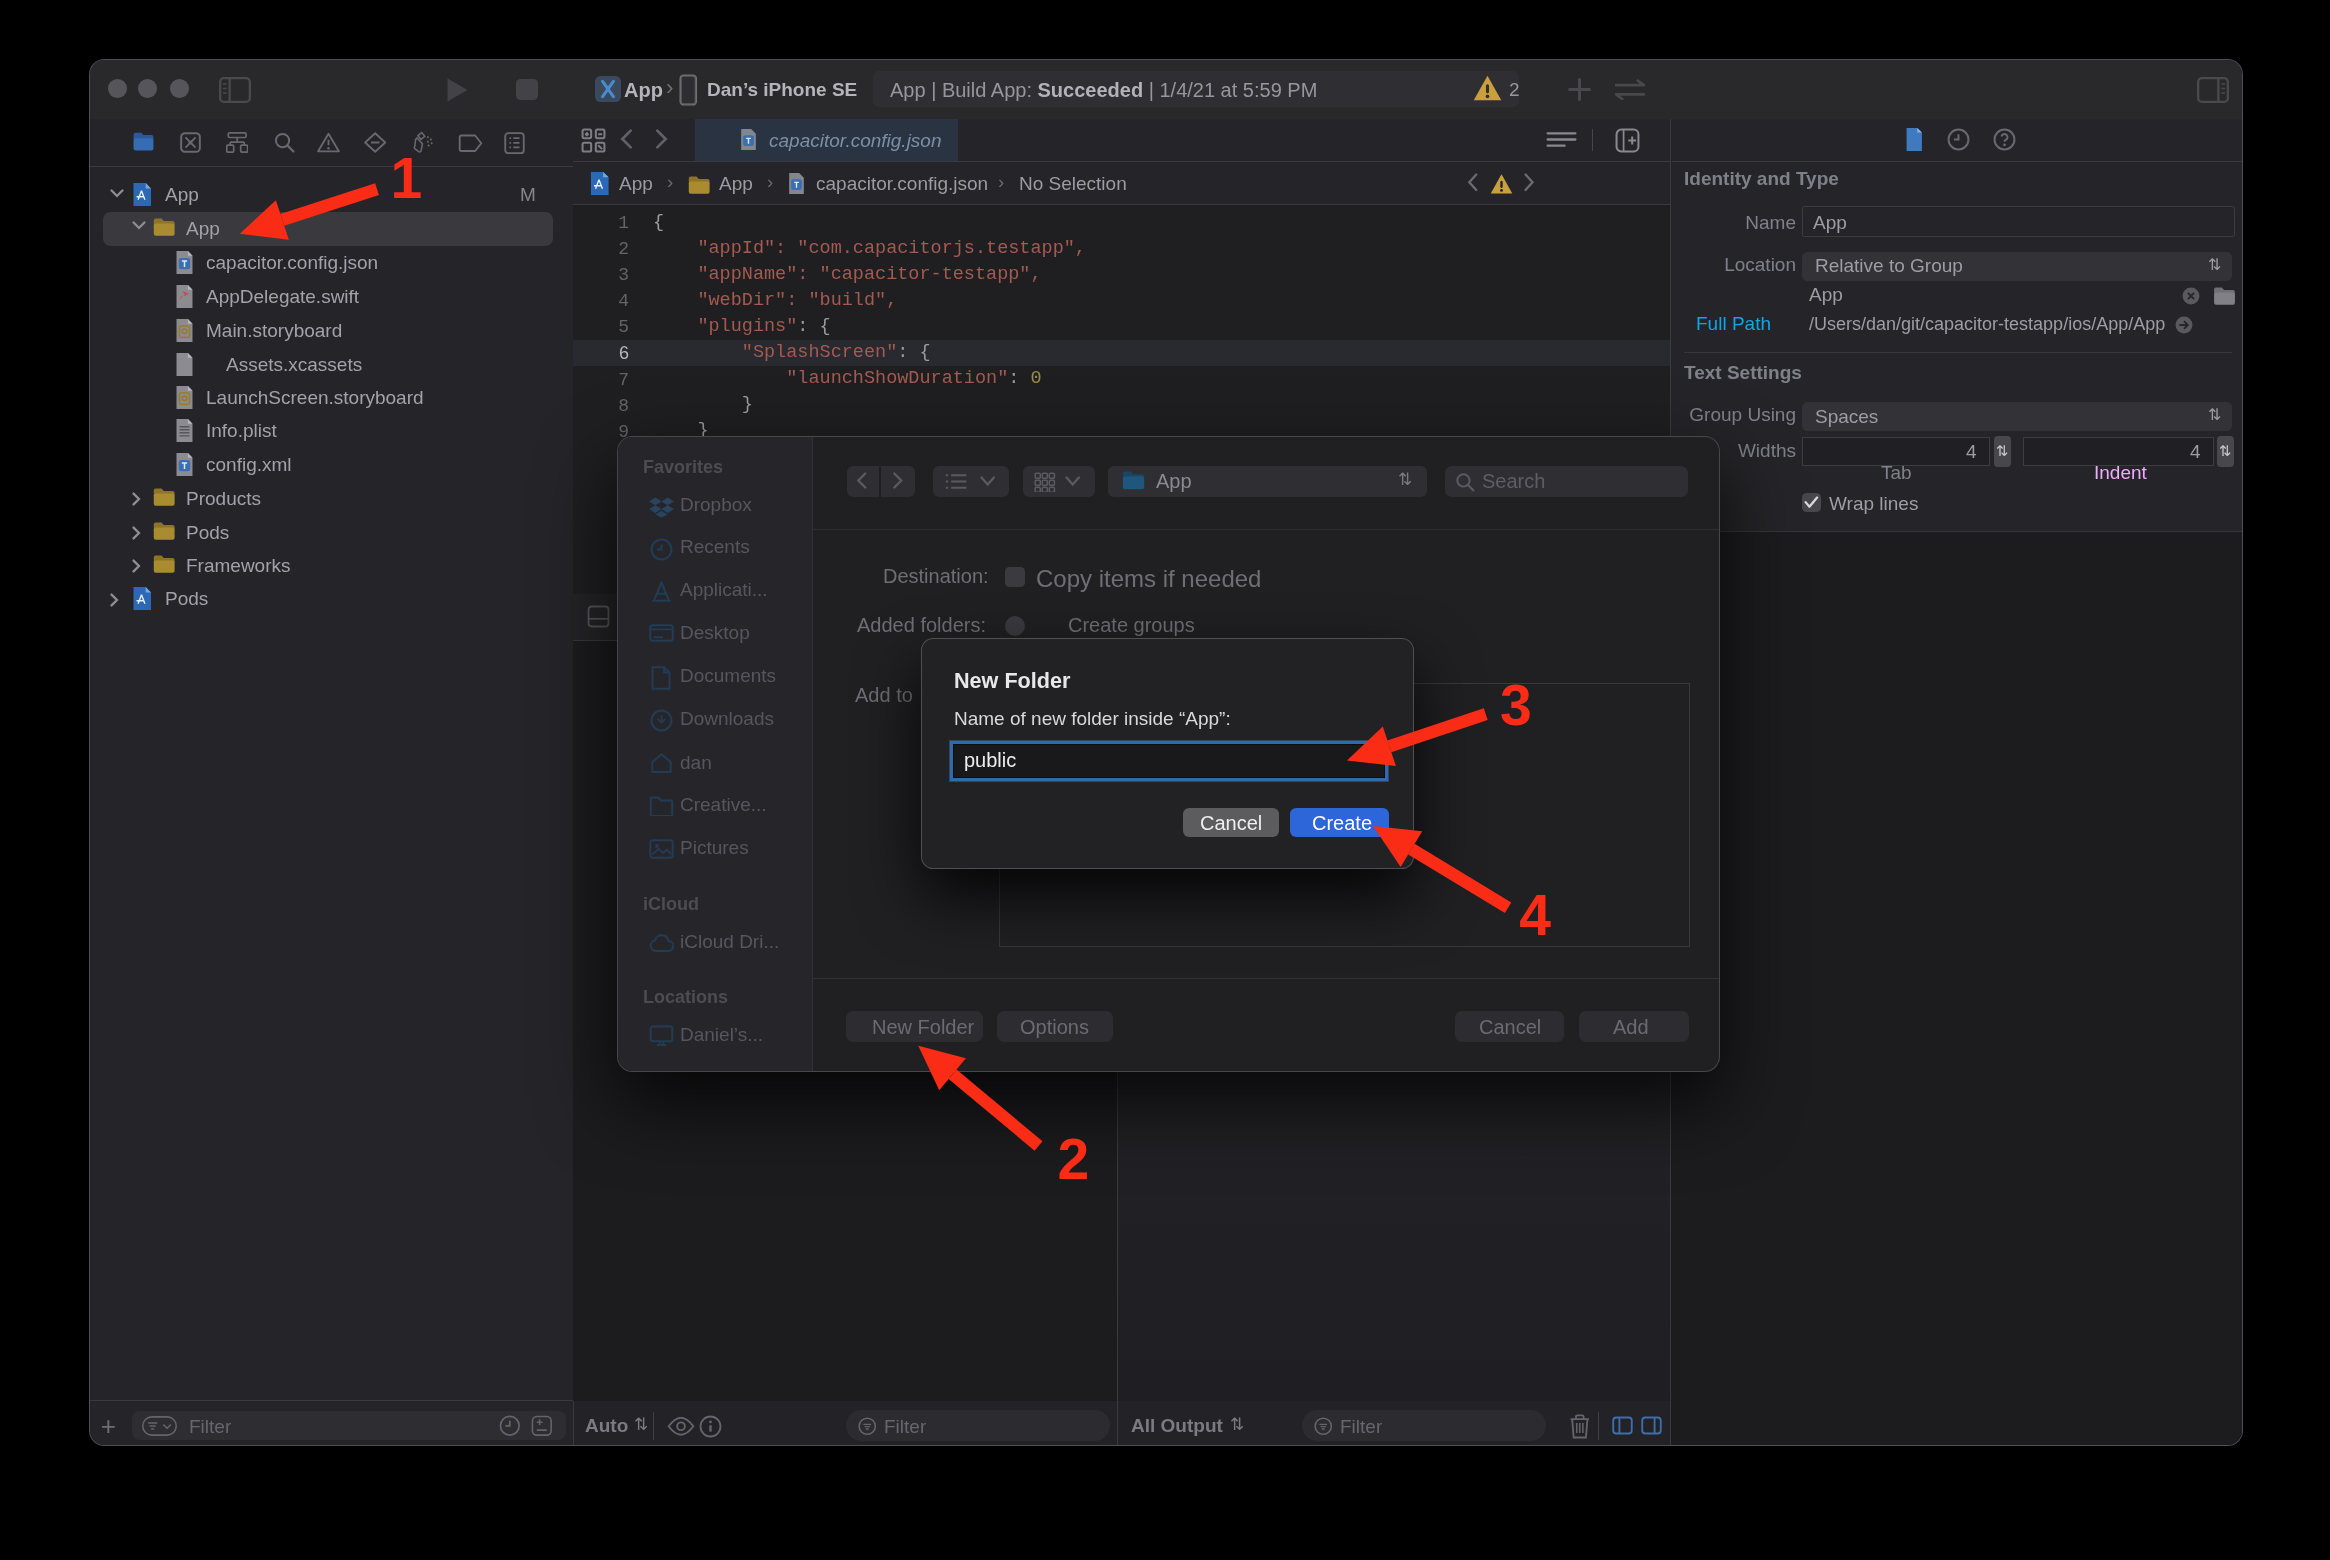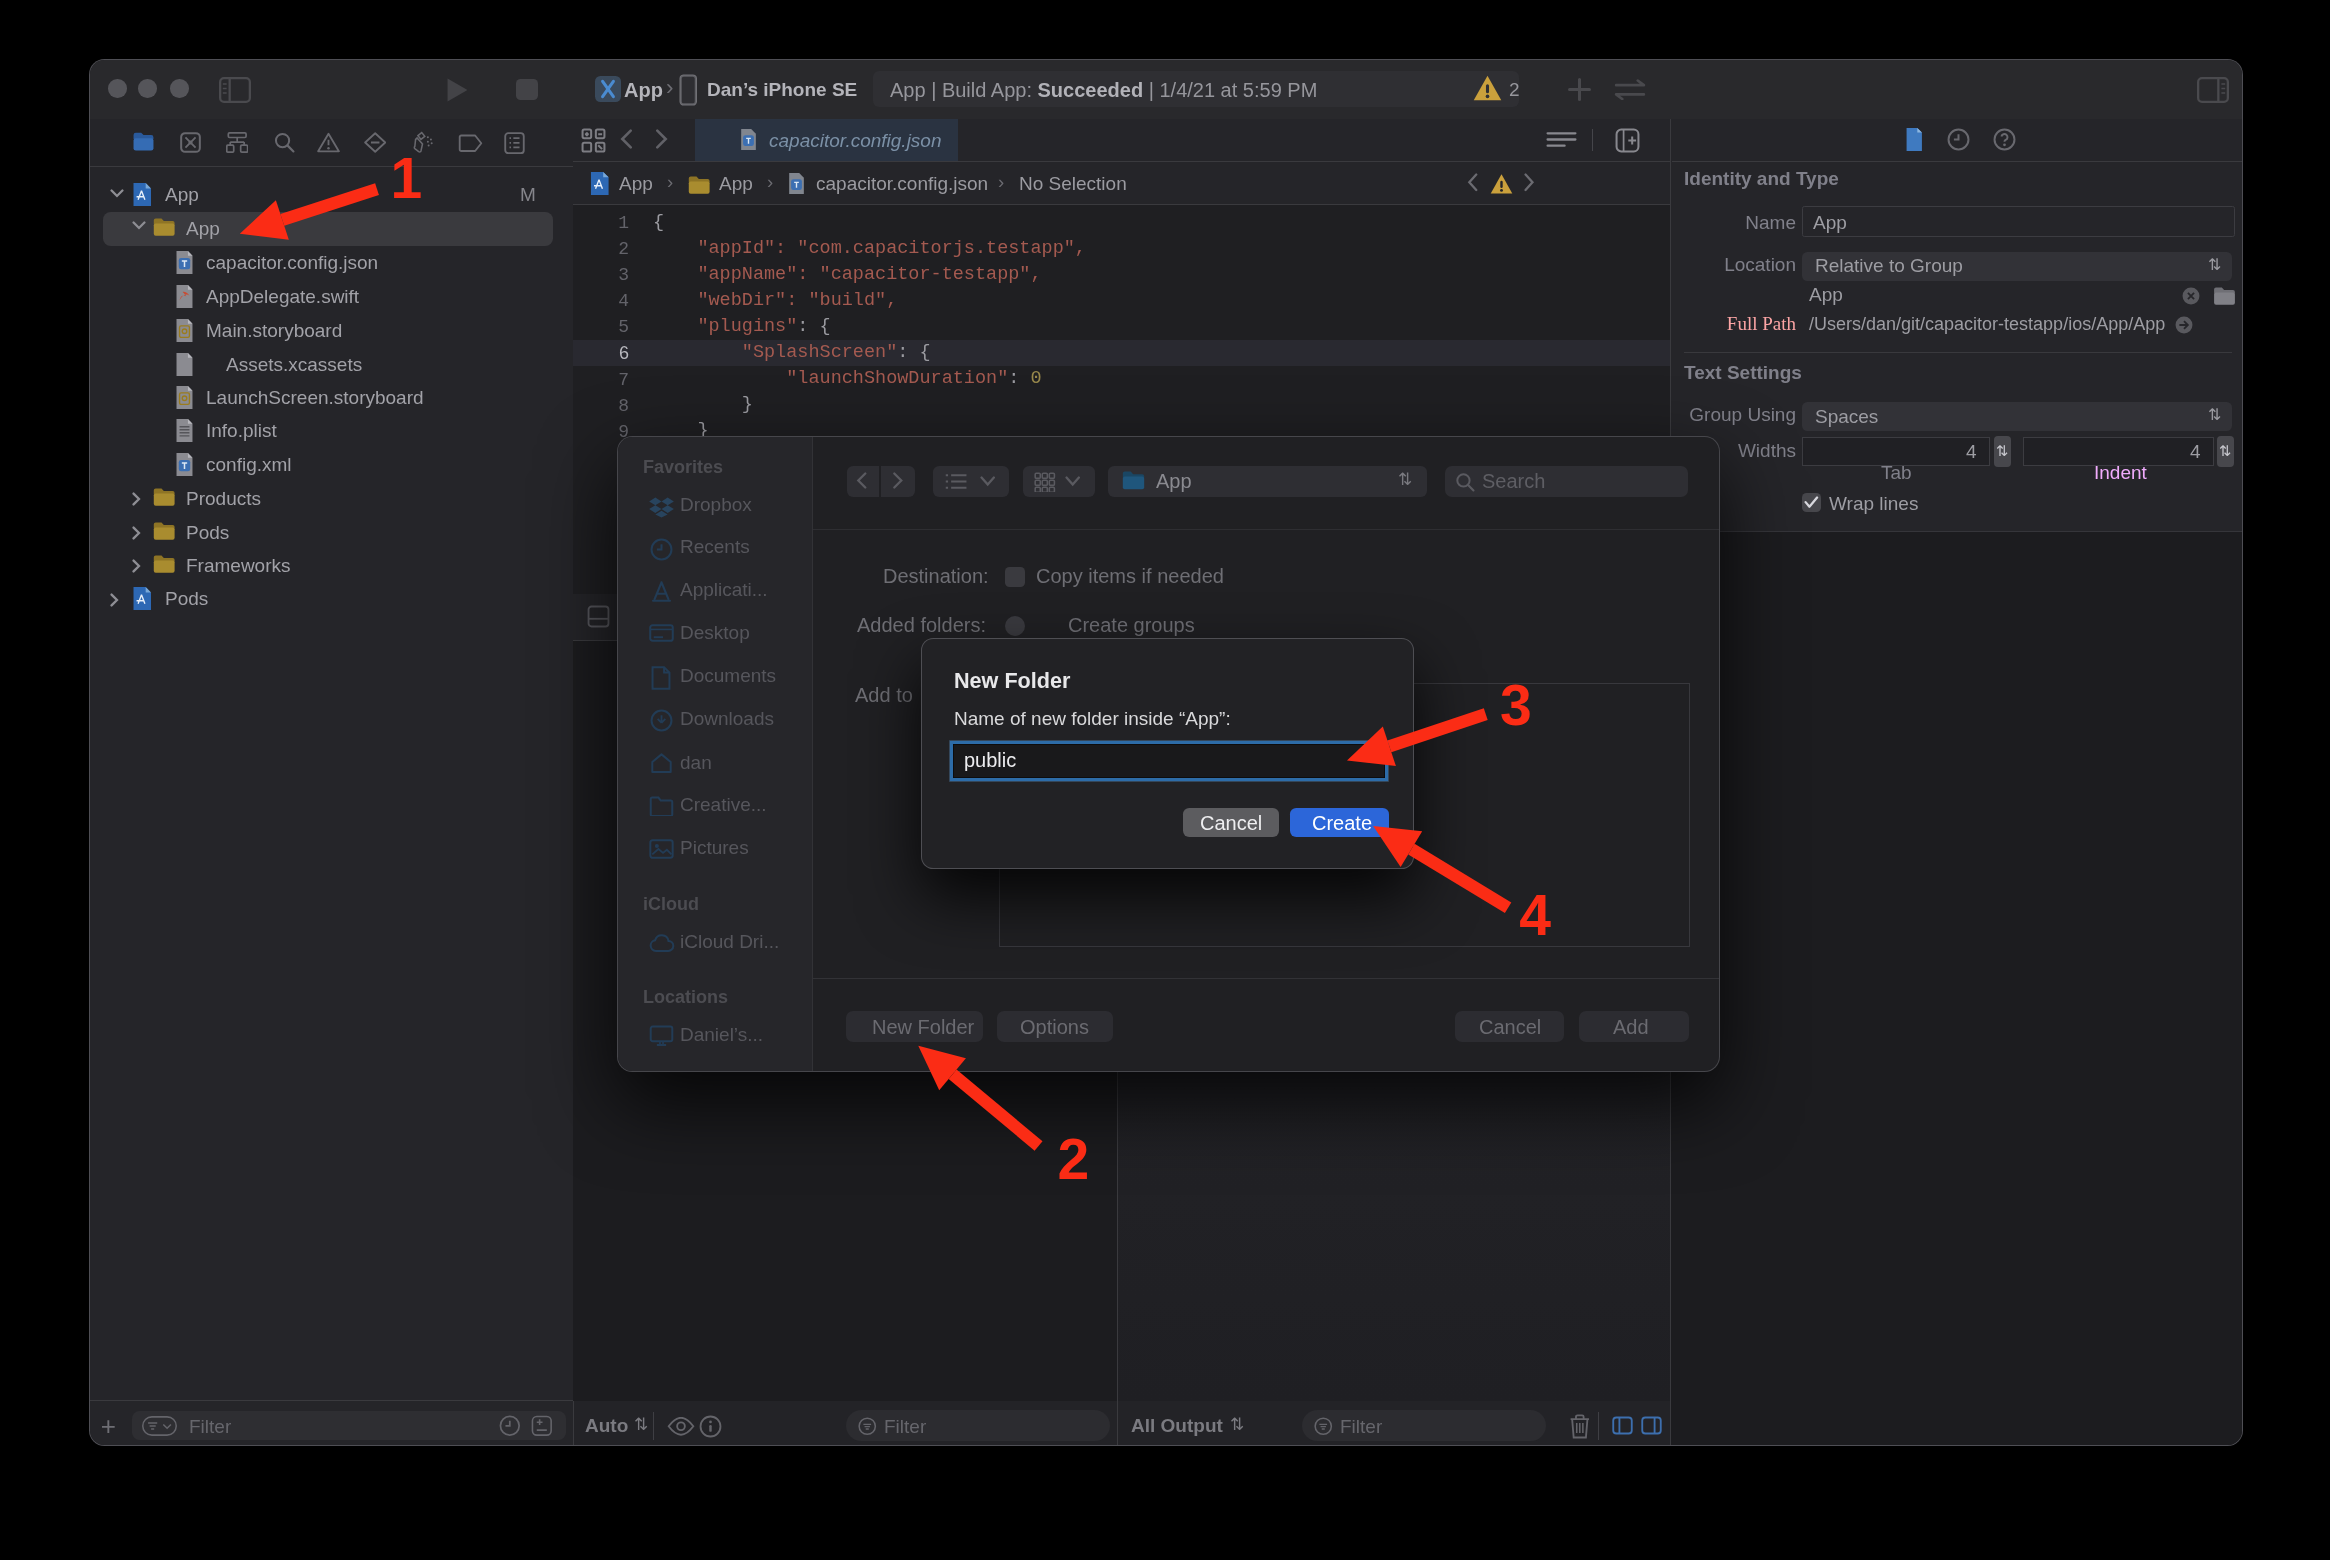--- a/index.html
+++ b/index.html
@@ -427,21 +427,21 @@
     <div class="txt" style="left:537px;top:136px;font-size:16px;color:#9b9ba1;">⇅</div>
     <div class="txt" style="left:138px;top:165px;">App</div>
     <svg class="abs" style="left:510px;top:167px;" width="20" height="20" viewBox="0 0 26 26">
         <circle cx="13" cy="13" r="11" fill="#59595e"></circle>
         <path d="M9 9 l8 8 m0 -8 l-8 8" stroke="#26262a" stroke-width="2.4"></path>
       </svg>
     <svg class="abs" style="left:541px;top:168px;" width="25" height="18.5" viewBox="0 0 29 24">
         <path d="M1 3 a2.5 2.5 0 0 1 2.5-2.5 h7.5 l3 3.5 h11.5 a2.5 2.5 0 0 1 2.5 2.5 v2 H1 Z" fill="#6f6f75"></path>
         <rect x="1" y="7" width="27" height="16" rx="2.5" fill="#808086"></rect>
       </svg>
-    <div class="txt" style="left:0;top:194px;width:125px;text-align:right;color:#fca5a5;font-family:Liberation Serif, serif;">Full Path</div>
+    <div class="txt" style="left:0;top:194px;width:125px;text-align:center;color:#0ea5e9;">Full Path</div>
     <div class="txt" style="left:138px;top:195px;font-size:18px;">/Users/dan/git/capacitor-testapp/ios/App/App</div>
     <svg class="abs" style="left:503px;top:196px;" width="20" height="20" viewBox="0 0 26 26">
         <circle cx="13" cy="13" r="11" fill="#59595e"></circle>
         <path d="M7 13 h11 m-5 -5 l5 5 -5 5" stroke="#26262a" stroke-width="2.4" fill="none"></path>
       </svg>
     <div class="hline" style="left:13px;top:233px;width:548px;background:#39393d;"></div>
 
     <div class="txt" style="left:13px;top:243px;font-weight:bold;color:#80808a;">Text Settings</div>
     <div class="txt" style="left:0;top:285px;width:125px;text-align:right;color:#80808a;">Group Using</div>
     <div class="abs" style="left:131px;top:283px;width:430px;height:28.5px;border-radius:5.4px;background:#323237;"></div>
@@ -571,21 +571,21 @@
     <div class="abs" style="left:827px;top:28.5px;width:243px;height:31px;border-radius:7px;background:#2e2e33;"></div>
     <svg class="abs" style="left:837px;top:35px;" width="20" height="20" viewBox="0 0 26 26">
         <circle cx="11" cy="11" r="8" fill="none" stroke="#5a5a60" stroke-width="2.6"></circle>
         <line x1="17" y1="17" x2="24" y2="24" stroke="#5a5a60" stroke-width="2.8" stroke-linecap="round"></line>
       </svg>
     <div class="txt" style="left:864px;top:33px;font-size:20px;color:#5e5e64;">Search</div>
     <div class="hline" style="left:195px;top:92px;width:908px;background:#2e2e32;"></div>
 
     <div class="txt" style="left:265px;top:128px;font-size:20px;color:#6e6e74;">Destination:</div>
     <div class="abs" style="left:387px;top:130px;width:20px;height:20px;border-radius:4.6px;background:#3a3a3f;"></div>
-    <div class="txt" style="left:418px;top:128px;font-size:20px;color:#6e6e74;text-align:center;">Copy items if needed</div>
+    <div class="txt" style="left:418px;top:128px;font-size:24px;color:#6e6e74;text-align:center;">Copy items if needed</div>
     <div class="txt" style="left:239px;top:177px;font-size:20px;color:#6e6e74;">Added folders:</div>
     <div class="abs" style="left:387px;top:179px;width:20px;height:20px;border-radius:50%;background:#3a3a3f;"></div>
     <div class="txt" style="left:418px;top:177px;font-size:20px;color:#6e6e74;margin-left:32px;">Create groups</div>
     <div class="txt" style="left:237px;top:247px;font-size:20px;color:#6e6e74;">Add to</div>
 
     <div class="abs" style="left:381px;top:246px;width:691px;height:264px;border:0.8px solid #38383d;"></div>
 
     <div class="hline" style="left:194px;top:541px;width:908px;background:#323236;"></div>
     <div class="abs" style="left:228px;top:574px;width:137px;height:31px;border-radius:7px;background:#2c2c31;"></div>
     <div class="txt" style="left:254px;top:579px;font-size:20px;color:#6b6b71;">New Folder</div>

